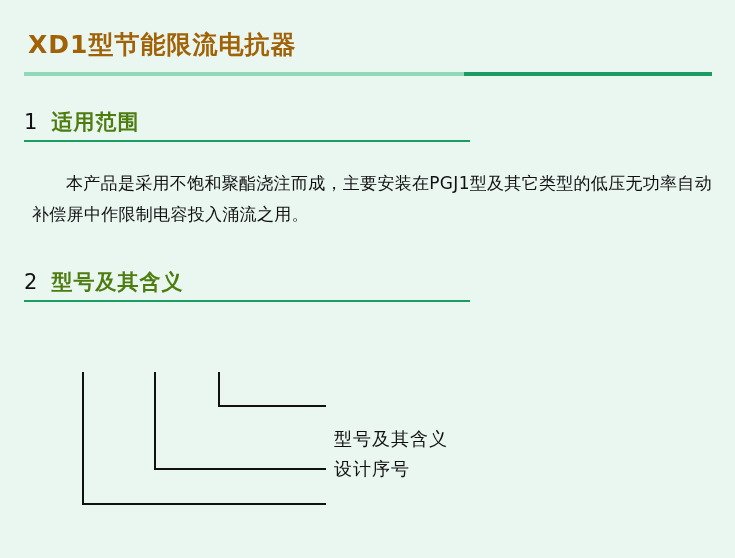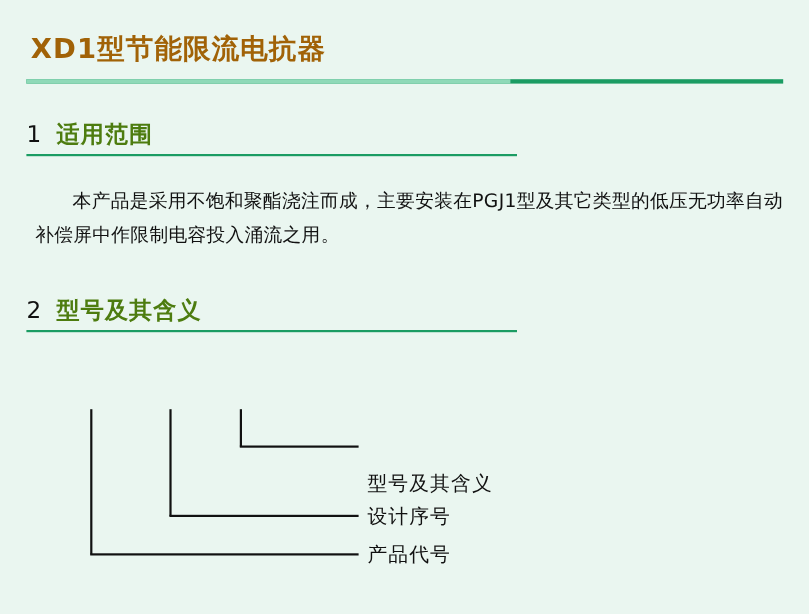--- a/index.html
+++ b/index.html
@@ -159,15 +159,14 @@
   <div class="hline" style="left:218px; top:405px; width:108px;"></div>
 
   <div class="vline" style="left:154px; top:372px; height:97px;"></div>
   <div class="hline" style="left:154px; top:468px; width:172px;"></div>
 
   <div class="vline" style="left:82px; top:372px; height:132px;"></div>
   <div class="hline" style="left:82px; top:503px; width:244px;"></div>
 
   <div class="legend" style="left:334px; top:427px;">型号及其含义</div>
   <div class="legend" style="left:334px; top:457px;text-align:right;">设计序号</div>
-  <div class="legend" style="left:334px; top:492px;">产品代号</div>
 
 </div>
 
 </body></html>

